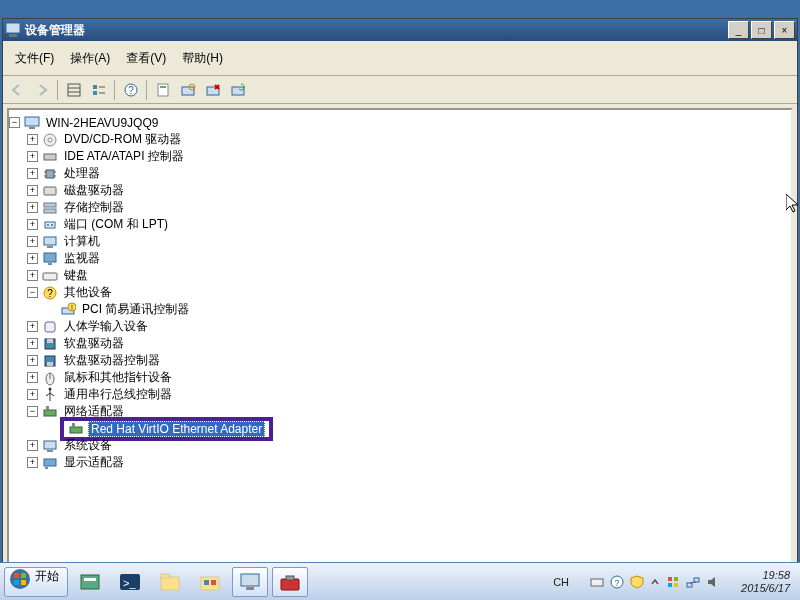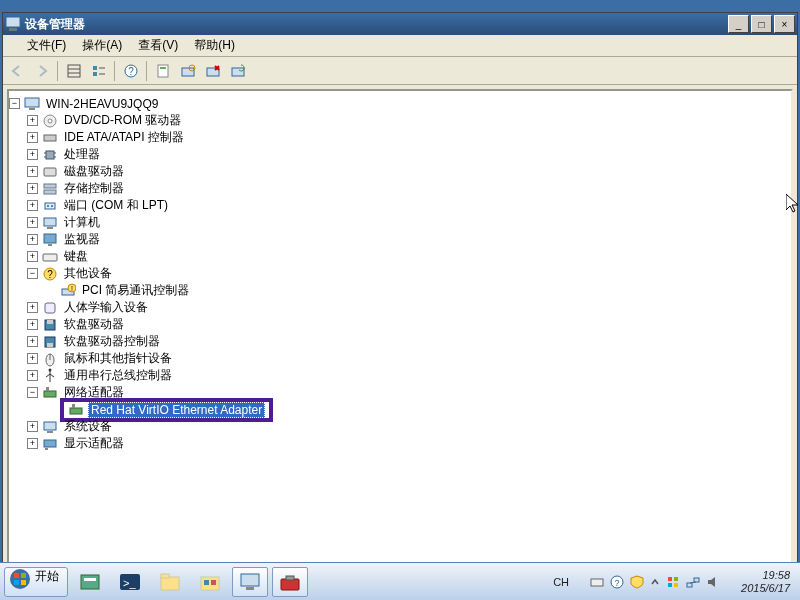--- a/index.html
+++ b/index.html
@@ -9,21 +9,21 @@
     font-size: 12px;
     background: #3b6ea5;
     overflow: hidden;
     width: 800px;
     height: 600px;
     position: relative;
   }
   
   .window {
     position: absolute;
-    left: 2px; top: 12px;
+    left: 2px; top: 18px;
     width: 796px;
     height: 558px;
     background: #ece9d8;
     border: 1px solid #404040;
     display: flex;
     flex-direction: column;
   }
   .titlebar {
     height: 22px;
     background: linear-gradient(#3b6ea5,#2a4d7a);
@@ -48,25 +48,25 @@
     border-right: 1px solid #404040;
     border-bottom: 1px solid #404040;
     margin-left: 2px;
     display:flex; align-items:center; justify-content:center;
     font-family: "Marlett","Arial";
     font-size: 10px;
     color:#000;
     cursor:pointer;
   }
   .menubar {
-    height: 22px;
+    height: 35px;
     background: #ece9d8;
     display:flex;
     align-items:center;
-    padding: 0 16px;
+    padding: 0 4px;
     border-bottom: 1px solid #aca899;
   }
   .menu-item {
     padding: 2px 8px;
     cursor:pointer;
   }
   .toolbar {
     height: 28px;
     background: #ece9d8;
     display:flex;

